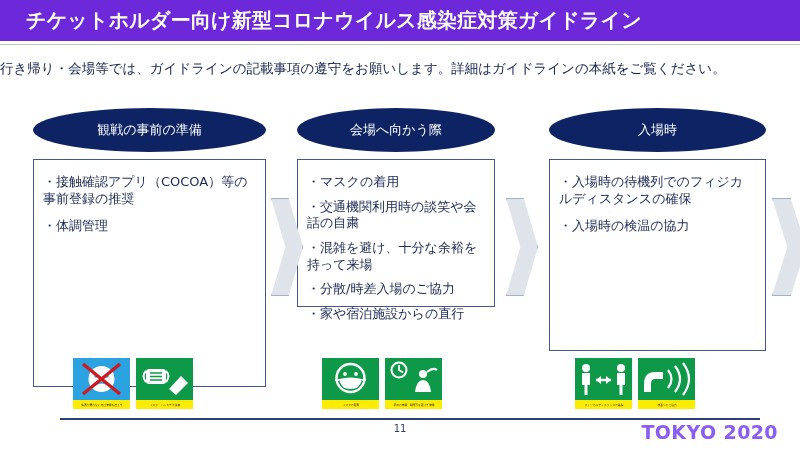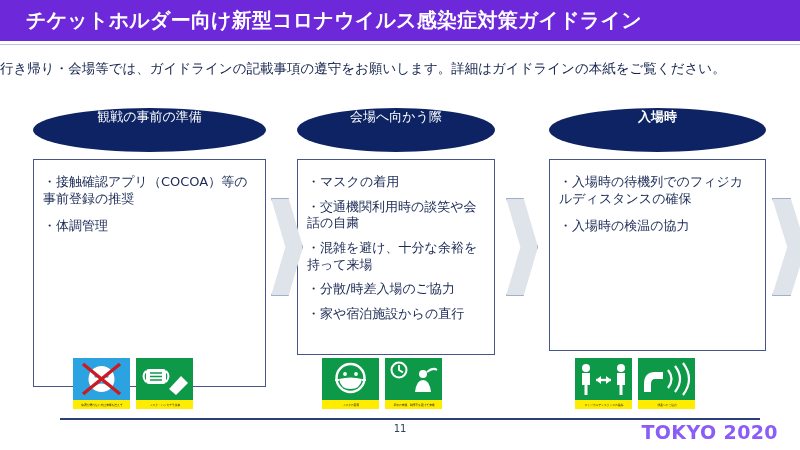--- a/index.html
+++ b/index.html
@@ -40,36 +40,36 @@
 
   
   .col{position:absolute;top:108px;}
   .col-1{left:33px;width:233px;}
   .col-2{left:297px;width:198px;}
   .col-3{left:549px;width:217px;}
 
   .ellipse{
     height:44px;border-radius:50%/50%;
     background:#0d2364;
-    display:flex;align-items:flex-start;justify-content:center;
+    display:flex;align-items:center;justify-content:center;
     color:#ffffff;font-size:13px;white-space:nowrap;
   }
   .col-1 .ellipse{width:233px;}
   .col-2 .ellipse{width:198px;}
-  .col-3 .ellipse{width:217px;font-weight:bold;}
+  .col-3 .ellipse{width:217px;}
 
   .panel{
     margin-top:7px;
     border:1px solid #46558a;
     background:#ffffff;
     box-sizing:border-box;
     padding:14px 9px 8px 9px;
   }
   .col-1 .panel{width:233px;height:228px;}
-  .col-2 .panel{width:198px;height:196px;}
+  .col-2 .panel{width:198px;height:148px;}
   .col-3 .panel{width:217px;height:192px;}
 
   .bullet{
     font-size:13px;line-height:1.28;color:#1b2a55;
     margin:0 0 11px 0;
     text-indent:0;
   }
   .col-2 .bullet{margin-bottom:8px;}
   .bullet:last-child{margin-bottom:0;}
 

